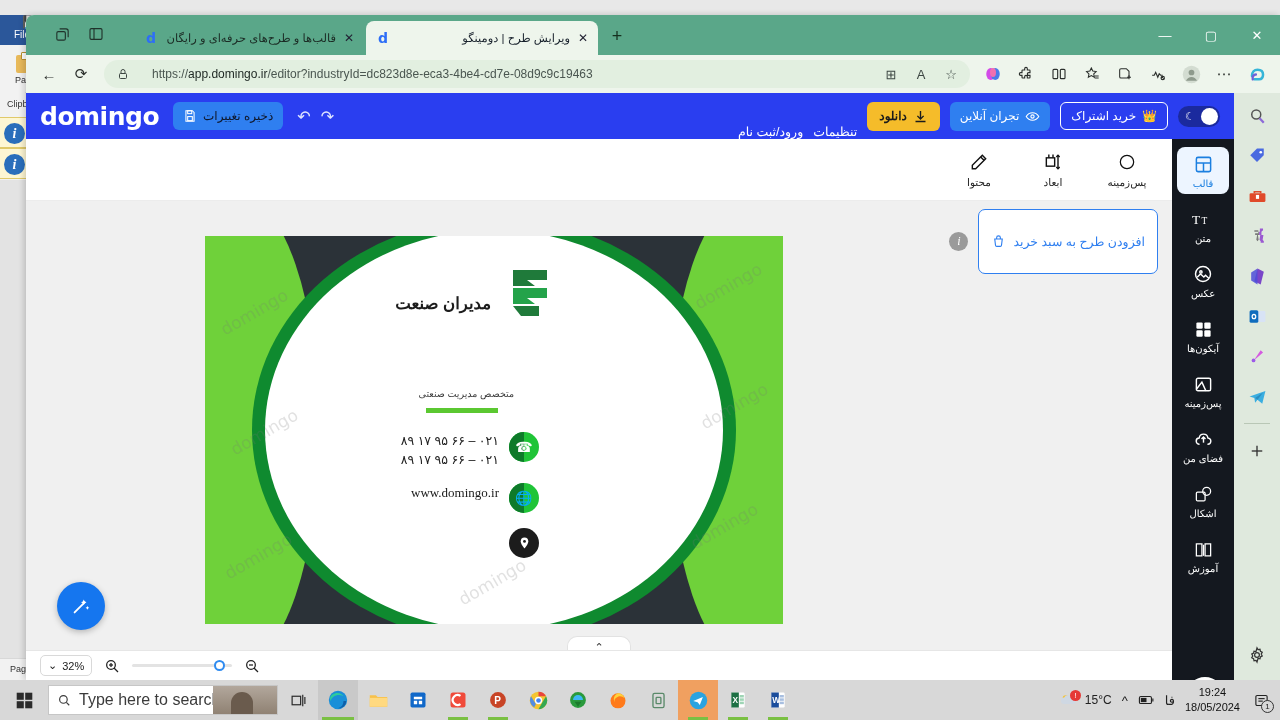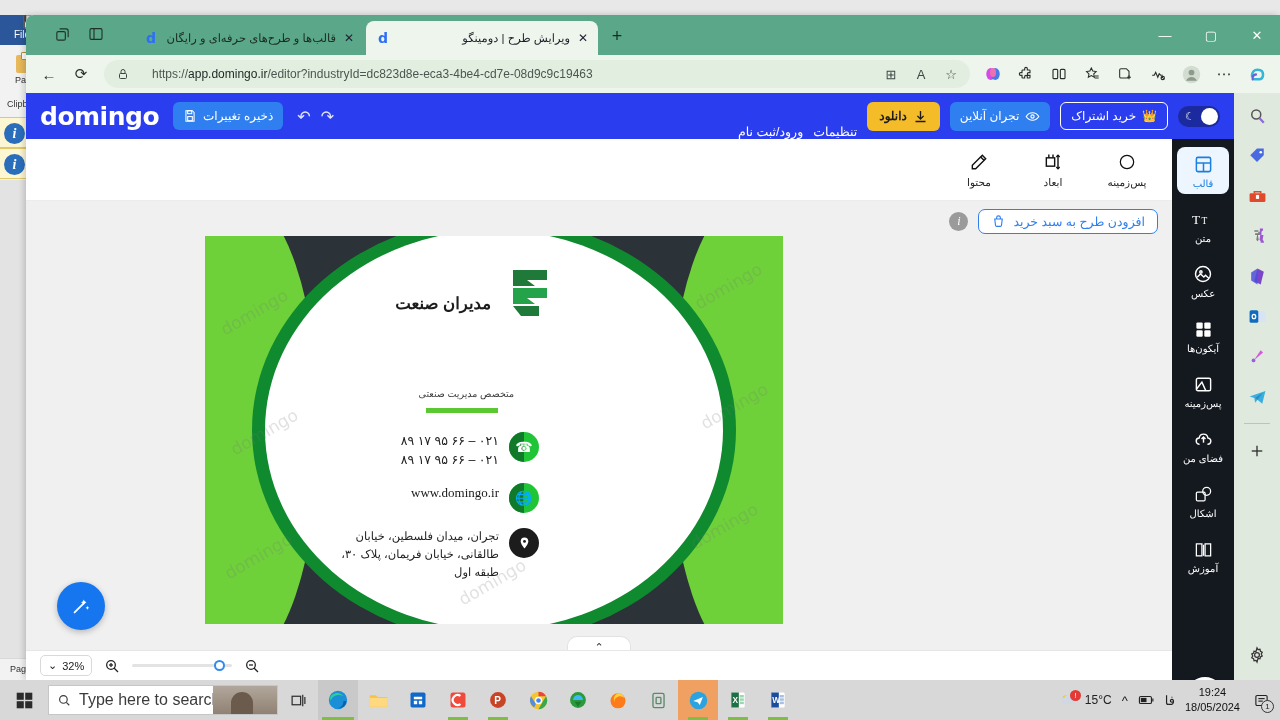--- a/index.html
+++ b/index.html
@@ -57,42 +57,42 @@
   #page { position: absolute; left: 0; top: 78px; right: 46px; bottom: 0; background: #fff; overflow: hidden; }
   
   #edge-rail { position: absolute; right: 0; top: 78px; width: 46px; bottom: 0; background: #dfe9dd; display: flex; flex-direction: column; align-items: center; padding-top: 10px; gap: 14px; }
   .rail-icon { width: 26px; height: 26px; display: flex; align-items: center; justify-content: center; font-size: 16px; }
   .rail-sep { width: 26px; height: 1px; background: #b9c7b6; }
   #rail-settings { position: absolute; bottom: 12px; }
 
   
   #app-topbar { height: 46px; background: #2a3ef0; display: flex; align-items: center; padding: 0 14px; position: relative; }
   #logo { font-size: 25px; color: #fff; letter-spacing: -.5px; font-family: "DejaVu Sans", sans-serif; font-weight: 600; }
-  #save-btn { background: #2f7ff0; color: #ffffff; font-size: 12px; border-radius: 6px; padding: 7px 10px; display: flex; align-items: center; gap: 6px; direction: rtl; margin-left: 14px; }
+  #save-btn { background: #2f7ff0; color: #0f172a; font-size: 12px; border-radius: 6px; padding: 7px 10px; display: flex; align-items: center; gap: 6px; direction: rtl; margin-left: 14px; }
   .undo-redo { display: flex; gap: 10px; margin-left: 14px; color: #dfe4ff; font-size: 16px; }
   #topbar-right { margin-left: auto; display: flex; align-items: center; gap: 10px; direction: rtl; }
   #dark-toggle { width: 42px; height: 21px; border-radius: 11px; background: #1b2a9e; position: relative; }
   #dark-toggle .knob { position: absolute; right: 2px; top: 2px; width: 17px; height: 17px; border-radius: 50%; background: #fff; }
   #dark-toggle .moon { position: absolute; left: 7px; top: 4px; font-size: 11px; color: #fff; }
   #sub-btn { border: 1px solid #fff; color: #fff; font-size: 12px; border-radius: 6px; padding: 6px 10px; display: flex; align-items: center; gap: 6px; }
   #preview-btn { background: #2f7ff0; color: #fff; font-size: 12px; border-radius: 6px; padding: 7px 10px; display: flex; align-items: center; gap: 6px; }
   #download-btn { background: #f5bc2a; color: #1b1b1b; font-size: 12px; font-weight: bold; border-radius: 6px; padding: 7px 12px; display: flex; align-items: center; gap: 6px; }
   .topbar-link { color: #fff; font-size: 12.5px; margin-top: 30px; }
 
   #app-body { position: absolute; left: 0; top: 46px; right: 0; bottom: 0; }
   
   #tools-bar { position: absolute; left: 0; top: 0; right: 62px; height: 62px; background: #fff; border-bottom: 1px solid #ececec; display: flex; flex-direction: row-reverse; align-items: center; padding-right: 18px; gap: 20px; }
   .tool { width: 54px; display: flex; flex-direction: column; align-items: center; gap: 3px; }
   .tool .tool-ico { height: 22px; display: flex; align-items: center; justify-content: center; font-size: 17px; color: #111; }
   .tool .tool-lbl { font-size: 10.5px; color: #222; }
 
   
   #canvas-area { position: absolute; left: 0; top: 62px; right: 62px; bottom: 30px; background: #f0f0f0; }
   #cart-row { position: absolute; right: 14px; top: 8px; display: flex; flex-direction: row-reverse; align-items: center; gap: 10px; }
-  #cart-btn { border: 1px solid #2f7ff0; color: #2f7ff0; background: #fff; font-size: 12.5px; border-radius: 7px; padding: 4px 12px; display: flex; flex-direction: row-reverse; align-items: center; gap: 7px; }
+  #cart-btn { border: 1px solid #2f7ff0; color: #2f7ff0; background: #fff; font-size: 12.5px; border-radius: 7px; padding: 24px 12px; display: flex; flex-direction: row-reverse; align-items: center; gap: 7px; }
   #cart-info { width: 19px; height: 19px; border-radius: 50%; background: #9a9a9a; color: #fff; font-size: 12px; font-style: italic; font-family: "Liberation Serif", serif; display: flex; align-items: center; justify-content: center; }
 
   
   #card { position: absolute; left: 179px; top: 35px; width: 578px; height: 388px; background: #2b3238; overflow: hidden; }
   .card-green-band { position: absolute; top: -40px; bottom: -40px; width: 160px; background: #6fd13a; }
   #band-left { left: -46px; border-radius: 0 50% 50% 0 / 0 50% 50% 0; }
   #band-right { right: -46px; border-radius: 50% 0 0 50% / 50% 0 0 50%; }
   #card-ring { position: absolute; left: 50%; top: 50%; transform: translate(-50%,-50%); width: 484px; height: 424px; border-radius: 50%; background: #0f8a2f; }
   #card-white { position: absolute; left: 50%; top: 50%; transform: translate(-50%,-50%); width: 458px; height: 400px; border-radius: 50%; background: #ffffff; }
   .wm { position: absolute; color: rgba(120,120,120,.22); font-size: 17px; font-family: "DejaVu Sans", sans-serif; transform: rotate(-30deg); pointer-events: none; }
@@ -436,25 +436,20 @@
 
             <div class="card-line" id="line-addr">
               <div class="ci dark">
                 <span>
                     <svg width="13" height="16" viewBox="0 0 24 24" fill="#fff">
                       <path d="M12 2a7 7 0 00-7 7c0 5 7 13 7 13s7-8 7-13a7 7 0 00-7-7z"></path>
                       <circle cx="12" cy="9" r="2.6" fill="#1c1c1c"></circle>
                     </svg>
                   </span>
               </div>
-              <div>
-                <div class="ctext">تجران، میدان فلسطین، خیابان</div>
-                <div class="ctext">طالقانی، خیابان فریمان، پلاک ۳۰،</div>
-                <div class="ctext">طبقه اول</div>
-              </div>
             </div>
           </div>
         </div>
 
         <div id="wand-btn">
           <svg width="22" height="22" viewBox="0 0 24 24" fill="none" stroke="#fff" stroke-width="2" stroke-linecap="round">
               <line x1="5" y1="19" x2="16" y2="8"></line>
               <path d="M15 5l1 2 2 1-2 1-1 2-1-2-2-1 2-1z" fill="#fff" stroke="none"></path>
               <path d="M19 12l.7 1.3 1.3.7-1.3.7-.7 1.3-.7-1.3-1.3-.7 1.3-.7z" fill="#fff" stroke="none"></path>
             </svg>

